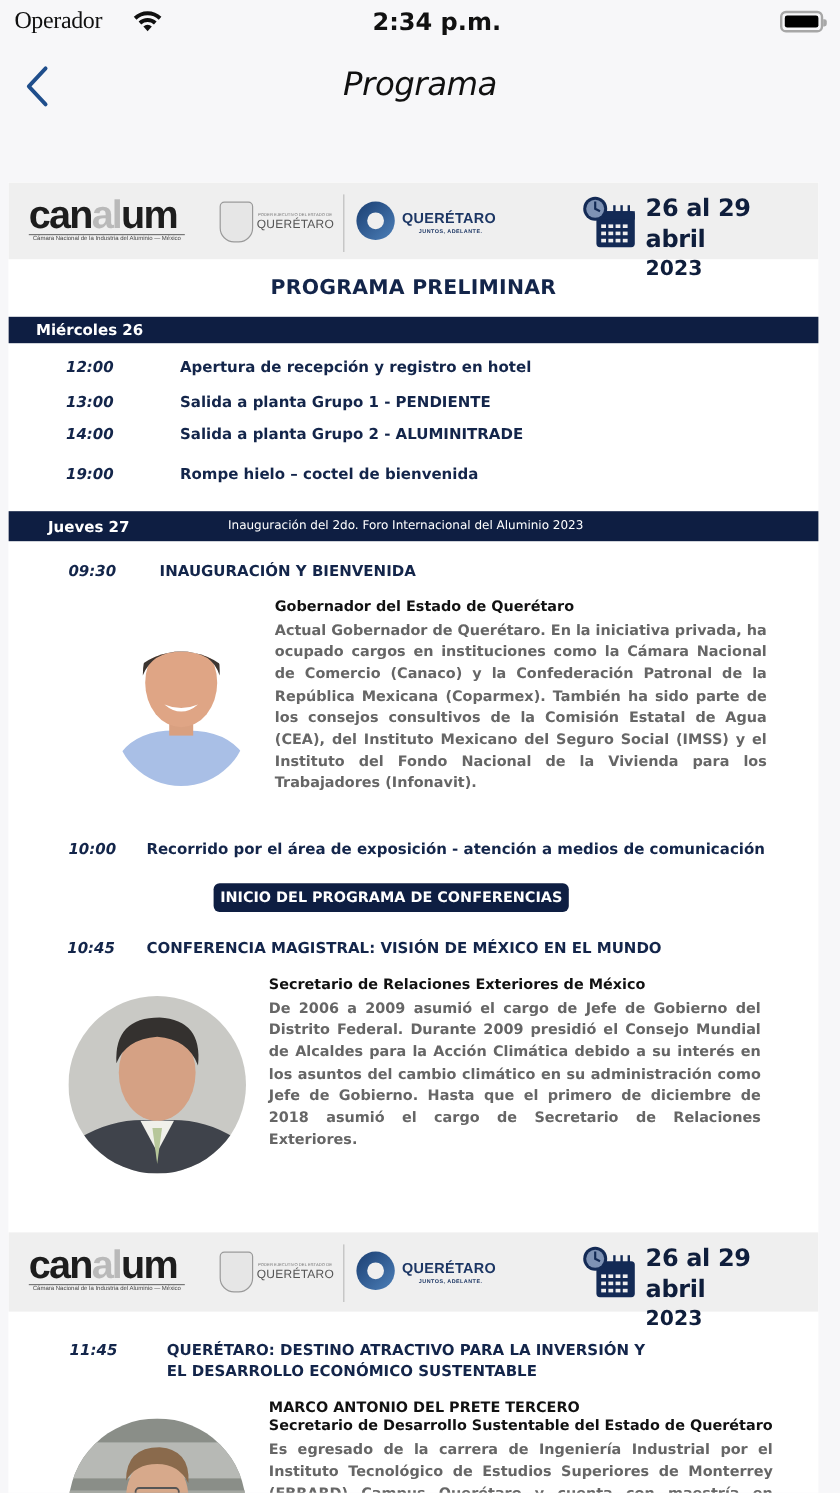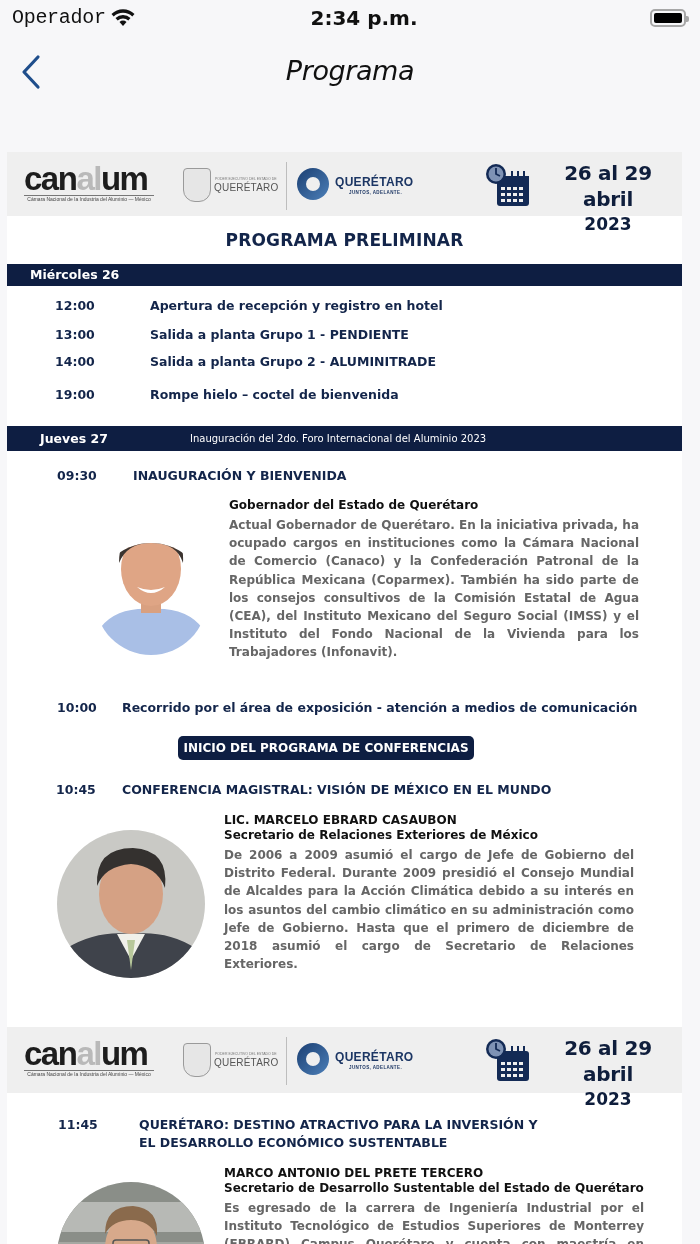--- a/index.html
+++ b/index.html
@@ -1,21 +1,21 @@
 <!DOCTYPE html>
 <html><head>
 <meta charset="utf-8">
 <style>
   * { box-sizing: border-box; margin: 0; padding: 0; }
   html, body { width: 700px; height: 1244px; overflow: hidden; background: #f7f7f9; }
   body { font-family: "Liberation Sans", sans-serif; color: #000; position: relative; }
 
   
   .status-bar { position: absolute; top: 0; left: 0; width: 700px; height: 36px; }
-  .carrier { position: absolute; left: 12px; top: 6px; font-size: 20px; color: #111; font-family: Liberation Mono, monospace; letter-spacing: -0.3px; text-align: right;}
+  .carrier { position: absolute; left: 12px; top: 6px; font-size: 20px; color: #111; font-family: Liberation Serif, serif; letter-spacing: -0.3px; text-align: right;}
   .wifi { position: absolute; left: 110px; top: 7px; width: 26px; height: 20px; }
   .clock { position: absolute; left: 0; width: 700px; text-align: center; top: 6px; font-size: 20px; font-weight: 600; color: #111; font-family: "DejaVu Sans", sans-serif; padding-left: 28px; }
   .battery { position: absolute; left: 650px; top: 9px; width: 36px; height: 18px; border: 2px solid #a7a7a7; border-radius: 5px; padding: 2px; }
   .battery .fill { width: 100%; height: 100%; background: #000; border-radius: 2px; }
   .battery .nub { position: absolute; right: -5px; top: 5px; width: 3px; height: 6px; background: #a7a7a7; border-radius: 0 2px 2px 0; }
 
   
   .nav-bar { position: absolute; top: 36px; left: 0; width: 700px; height: 72px; font-style: italic; }
   .back-btn { position: absolute; left: 18px; top: 16px; width: 30px; height: 40px; cursor: pointer; }
   .nav-title { position: absolute; left: 0; width: 700px; top: 19px; text-align: center; font-size: 27px; font-weight: 500; color: #111; font-family: "DejaVu Sans", sans-serif; letter-spacing: -0.4px; }
@@ -31,32 +31,32 @@
   .logo-gob .crest { position: absolute; left: 0; top: 0; width: 28px; height: 34px; border: 1px solid #9a9a9a; border-radius: 4px 4px 12px 12px; background: #e6e6e6;}
   .logo-gob .small { position: absolute; left: 32px; top: 9px; font-size: 3.5px; color: #777; white-space: nowrap;}
   .logo-gob .name { position: absolute; left: 31px; top: 14px; font-size: 10px; color: #555; letter-spacing: 0.2px; }
   .divider-v { position: absolute; left: 279px; top: 10px; width: 1px; height: 48px; background: #bdbdbd; }
   .logo-qro { position: absolute; left: 290px; top: 16px; width: 130px; height: 36px; }
   .logo-qro .q { position: absolute; left: 0; top: 0; width: 32px; height: 32px; border-radius: 50%; background: linear-gradient(135deg, #1b3f72, #4c7fb8); }
   .logo-qro .q::after { content: ""; position: absolute; left: 9px; top: 9px; width: 14px; height: 14px; border-radius: 50%; background: #efefef; }
   .logo-qro .t1 { position: absolute; left: 38px; top: 7px; font-size: 12px; font-weight: 700; color: #1c3664; letter-spacing: 0.3px; }
   .logo-qro .t2 { position: absolute; left: 52px; top: 22px; font-size: 4.5px; font-weight: 700; color: #1c3664; letter-spacing: 0.4px; }
   .cal-icon { position: absolute; left: 478px; top: 10px; width: 46px; height: 46px; }
-  .date-text { position: absolute; left: 531px; top: 8px; width: 140px; text-align: center; font-family: "DejaVu Sans", sans-serif; font-weight: 700; color: #0f1e3c; }
+  .date-text { position: absolute; left: 531px; top: 8px; width: 140px; font-family: "DejaVu Sans", sans-serif; font-weight: 700; color: #0f1e3c; }
   .date-text .l1 { font-size: 20px; line-height: 26px; letter-spacing: -0.3px; }
   .date-text .l2 { font-size: 17px; line-height: 24px; }
 
   .prog-title { position: absolute; left: 0; width: 675px; top: 78px; text-align: center; font-family: "DejaVu Sans", sans-serif; font-weight: 700; font-size: 17px; color: #13254a; letter-spacing: 0.2px; }
 
   .day-bar { position: absolute; left: 0; width: 698px; height: 22px; background: #0e1e42; color: #fff; font-family: "DejaVu Sans", sans-serif; }
   .day-bar .day { position: absolute; top: 3px; font-size: 12.5px; font-weight: 700; }
   .day-bar .desc { position: absolute; top: 5px; font-size: 10px; }
 
   .row { position: absolute; font-family: "DejaVu Sans", sans-serif; font-weight: 700; color: #13254a; font-size: 12.5px; white-space: nowrap; }
-  .row .time { position: absolute; left: 0; top: 0; }
+  .row .time { position: absolute; left: 0; top: 0; font-style: italic; }
   .row .act { position: absolute; top: 0; }
 
   .pill { position: absolute; left: 171px; top: 584px; width: 296px; height: 24px; background: #0e1e42; border-radius: 5px; color: #fff; font-family: "DejaVu Sans", sans-serif; font-weight: 700; font-size: 12px; text-align: center; line-height: 24px; }
 
   .avatar { position: absolute; border-radius: 50%; overflow: hidden; }
   .speaker { position: absolute; font-family: "DejaVu Sans", sans-serif; }
   .speaker .sname { font-size: 12px; font-weight: 700; color: #111; line-height: 15px; }
   .speaker .srole { font-size: 12px; font-weight: 700; color: #111; line-height: 15px; white-space: nowrap;}
   .speaker .sbio { font-size: 12px; font-weight: 700; color: #666; line-height: 18.2px; text-align: justify; margin-top: 3px; }
 </style>
@@ -203,21 +203,20 @@
 
   <svg class="avatar" style="left:50px; top:678px; width:148px; height:148px;" viewBox="0 0 148 148">
     <rect width="148" height="148" fill="#c9c9c5"></rect>
     <path d="M0 148 L10 118 Q40 100 74 104 Q110 100 138 118 L148 148 Z" fill="#3f434b"></path>
     <path d="M60 104 L74 130 L88 104 Z" fill="#f0f0ea"></path>
     <path d="M70 110 L74 140 L78 110 Z" fill="#b7c79a"></path>
     <ellipse cx="74" cy="64" rx="32" ry="40" fill="#d5a184"></ellipse>
     <path d="M40 56 Q38 18 76 18 Q112 20 108 58 Q100 36 74 34 Q48 36 40 56 Z" fill="#34312f"></path>
   </svg>
   <div class="speaker" style="left:217px; top:661px; width:410px;">
-    <div class="sname">LIC. MARCELO EBRARD CASAUBON</div>
     <div class="srole">Secretario de Relaciones Exteriores de México</div>
     <div class="sbio">De 2006 a 2009 asumió el cargo de Jefe de Gobierno del Distrito Federal. Durante 2009 presidió el Consejo Mundial de Alcaldes para la Acción Climática debido a su interés en los asuntos del cambio climático en su administración como Jefe de Gobierno. Hasta que el primero de diciembre de 2018 asumió el cargo de Secretario de Relaciones Exteriores.</div>
   </div>
 
   <div class="brand-band" style="top:875px; height:66px;">
     <div class="logo-canalum">
       <div class="word"><span>can</span><span class="al">al</span><span>um</span></div>
       <div class="sub">Cámara Nacional de la Industria del Aluminio — México</div>
     </div>
     <div class="logo-gob">

